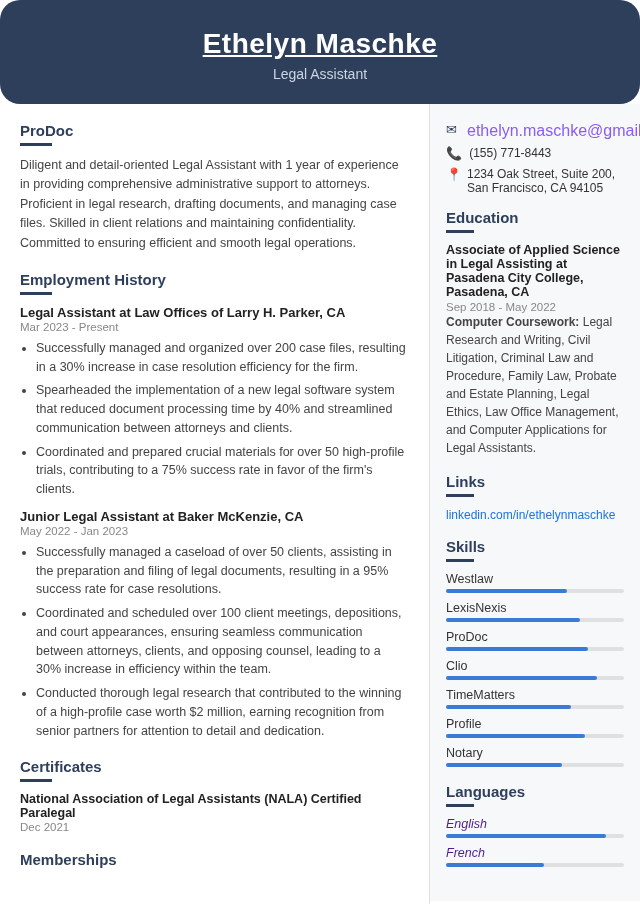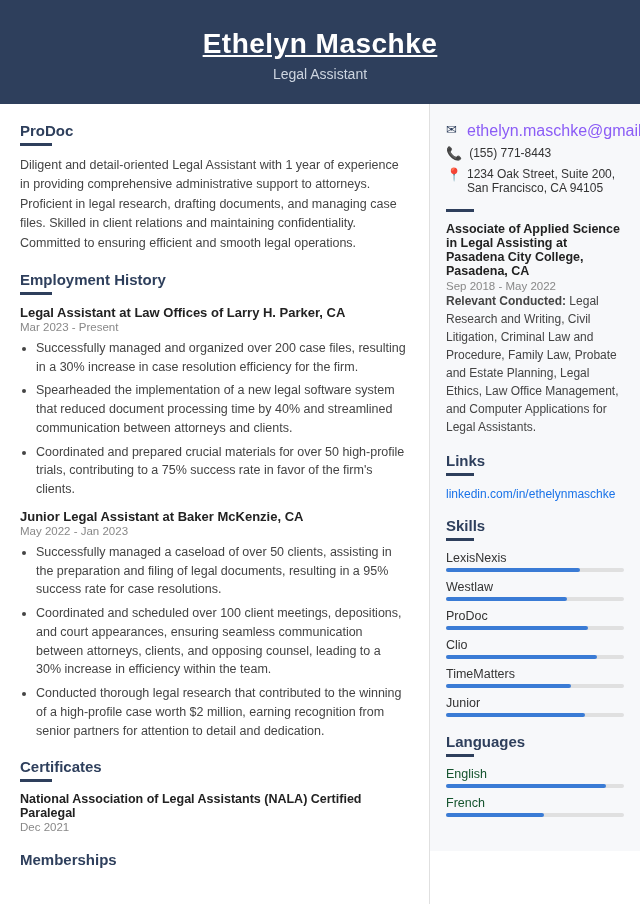--- a/index.html
+++ b/index.html
@@ -9,20 +9,21 @@
       color: #333;
       background: #fff;
       width: 640px;
       min-height: 905px;
     }
     .header {
       background: #2e3f5c;
       color: #fff;
       text-align: center;
       padding: 28px 20px 22px;
+      border-radius: 20px;
     }
     .header h1 {
       font-size: 28px;
       font-weight: bold;
       letter-spacing: 0.5px;
       text-decoration: underline;
     }
     .header .subtitle {
       font-size: 14px;
       margin-top: 6px;
@@ -165,22 +166,23 @@
     .skill-bar-fill {
       height: 4px;
       border-radius: 2px;
       background: #3a7bd5;
     }
     .lang-item {
       margin-bottom: 8px;
     }
     .lang-label {
       font-size: 12.5px;
-      color: #14532d;
+      color: #4c1d95;
       margin-bottom: 3px;
+      font-style: italic;
     }
   </style>
 </head>
 <body>
 
 <div class="header">
   <h1>Ethelyn Maschke</h1>
   <div class="subtitle">Legal Assistant</div>
 </div>
 
@@ -247,73 +249,80 @@
         <span class="contact-icon">📞</span>
         <span>(155) 771-8443</span>
       </div>
       <div class="contact-item">
         <span class="contact-icon">📍</span>
         <span>1234 Oak Street, Suite 200, San Francisco, CA 94105</span>
       </div>
     </div>
 
     <div class="right-section">
+      <div class="right-section-title">Education</div>
       <div class="right-section-divider"></div>
       <div class="edu-degree">Associate of Applied Science in Legal Assisting at Pasadena City College, Pasadena, CA</div>
       <div class="edu-dates">Sep 2018 - May 2022</div>
       <div class="edu-courses">
-        <span style="font-weight:bold;">Relevant Conducted:</span>
+        <span style="font-weight:bold;">Computer Coursework:</span>
         <span>Legal Research and Writing, Civil Litigation, Criminal Law and Procedure, Family Law, Probate and Estate Planning, Legal Ethics, Law Office Management, and Computer Applications for Legal Assistants.</span>
       </div>
     </div>
 
     <div class="right-section">
       <div class="right-section-title">Links</div>
       <div class="right-section-divider"></div>
       <a class="links-link" href="#">linkedin.com/in/ethelynmaschke</a>
     </div>
 
     <div class="right-section">
       <div class="right-section-title">Skills</div>
       <div class="right-section-divider"></div>
 
       <div class="skill-item">
+        <div class="skill-label">Westlaw</div>
+        <div class="skill-bar-bg">
+          <div class="skill-bar-fill" style="width:68%"></div>
+        </div>
+      </div>
+      <div class="skill-item">
         <div class="skill-label">LexisNexis</div>
         <div class="skill-bar-bg">
           <div class="skill-bar-fill" style="width:75%"></div>
         </div>
       </div>
       <div class="skill-item">
-        <div class="skill-label">Westlaw</div>
-        <div class="skill-bar-bg">
-          <div class="skill-bar-fill" style="width:68%"></div>
-        </div>
-      </div>
-      <div class="skill-item">
         <div class="skill-label">ProDoc</div>
         <div class="skill-bar-bg">
           <div class="skill-bar-fill" style="width:80%"></div>
         </div>
       </div>
       <div class="skill-item">
         <div class="skill-label">Clio</div>
         <div class="skill-bar-bg">
           <div class="skill-bar-fill" style="width:85%"></div>
         </div>
       </div>
       <div class="skill-item">
         <div class="skill-label">TimeMatters</div>
         <div class="skill-bar-bg">
           <div class="skill-bar-fill" style="width:70%"></div>
         </div>
       </div>
       <div class="skill-item">
-        <div class="skill-label">Junior</div>
+        <div class="skill-label">Profile</div>
         <div class="skill-bar-bg">
           <div class="skill-bar-fill" style="width:78%"></div>
+        </div>
+      </div>
+      <div class="skill-item">
+        <div class="skill-label">Notary</div>
+        <div class="skill-bar-bg">
+          <div class="skill-bar-fill" style="width:65%"></div>
         </div>
       </div>
     </div>
 
     <div class="right-section">
       <div class="right-section-title">Languages</div>
       <div class="right-section-divider"></div>
 
       <div class="lang-item">
         <div class="lang-label">English</div>

